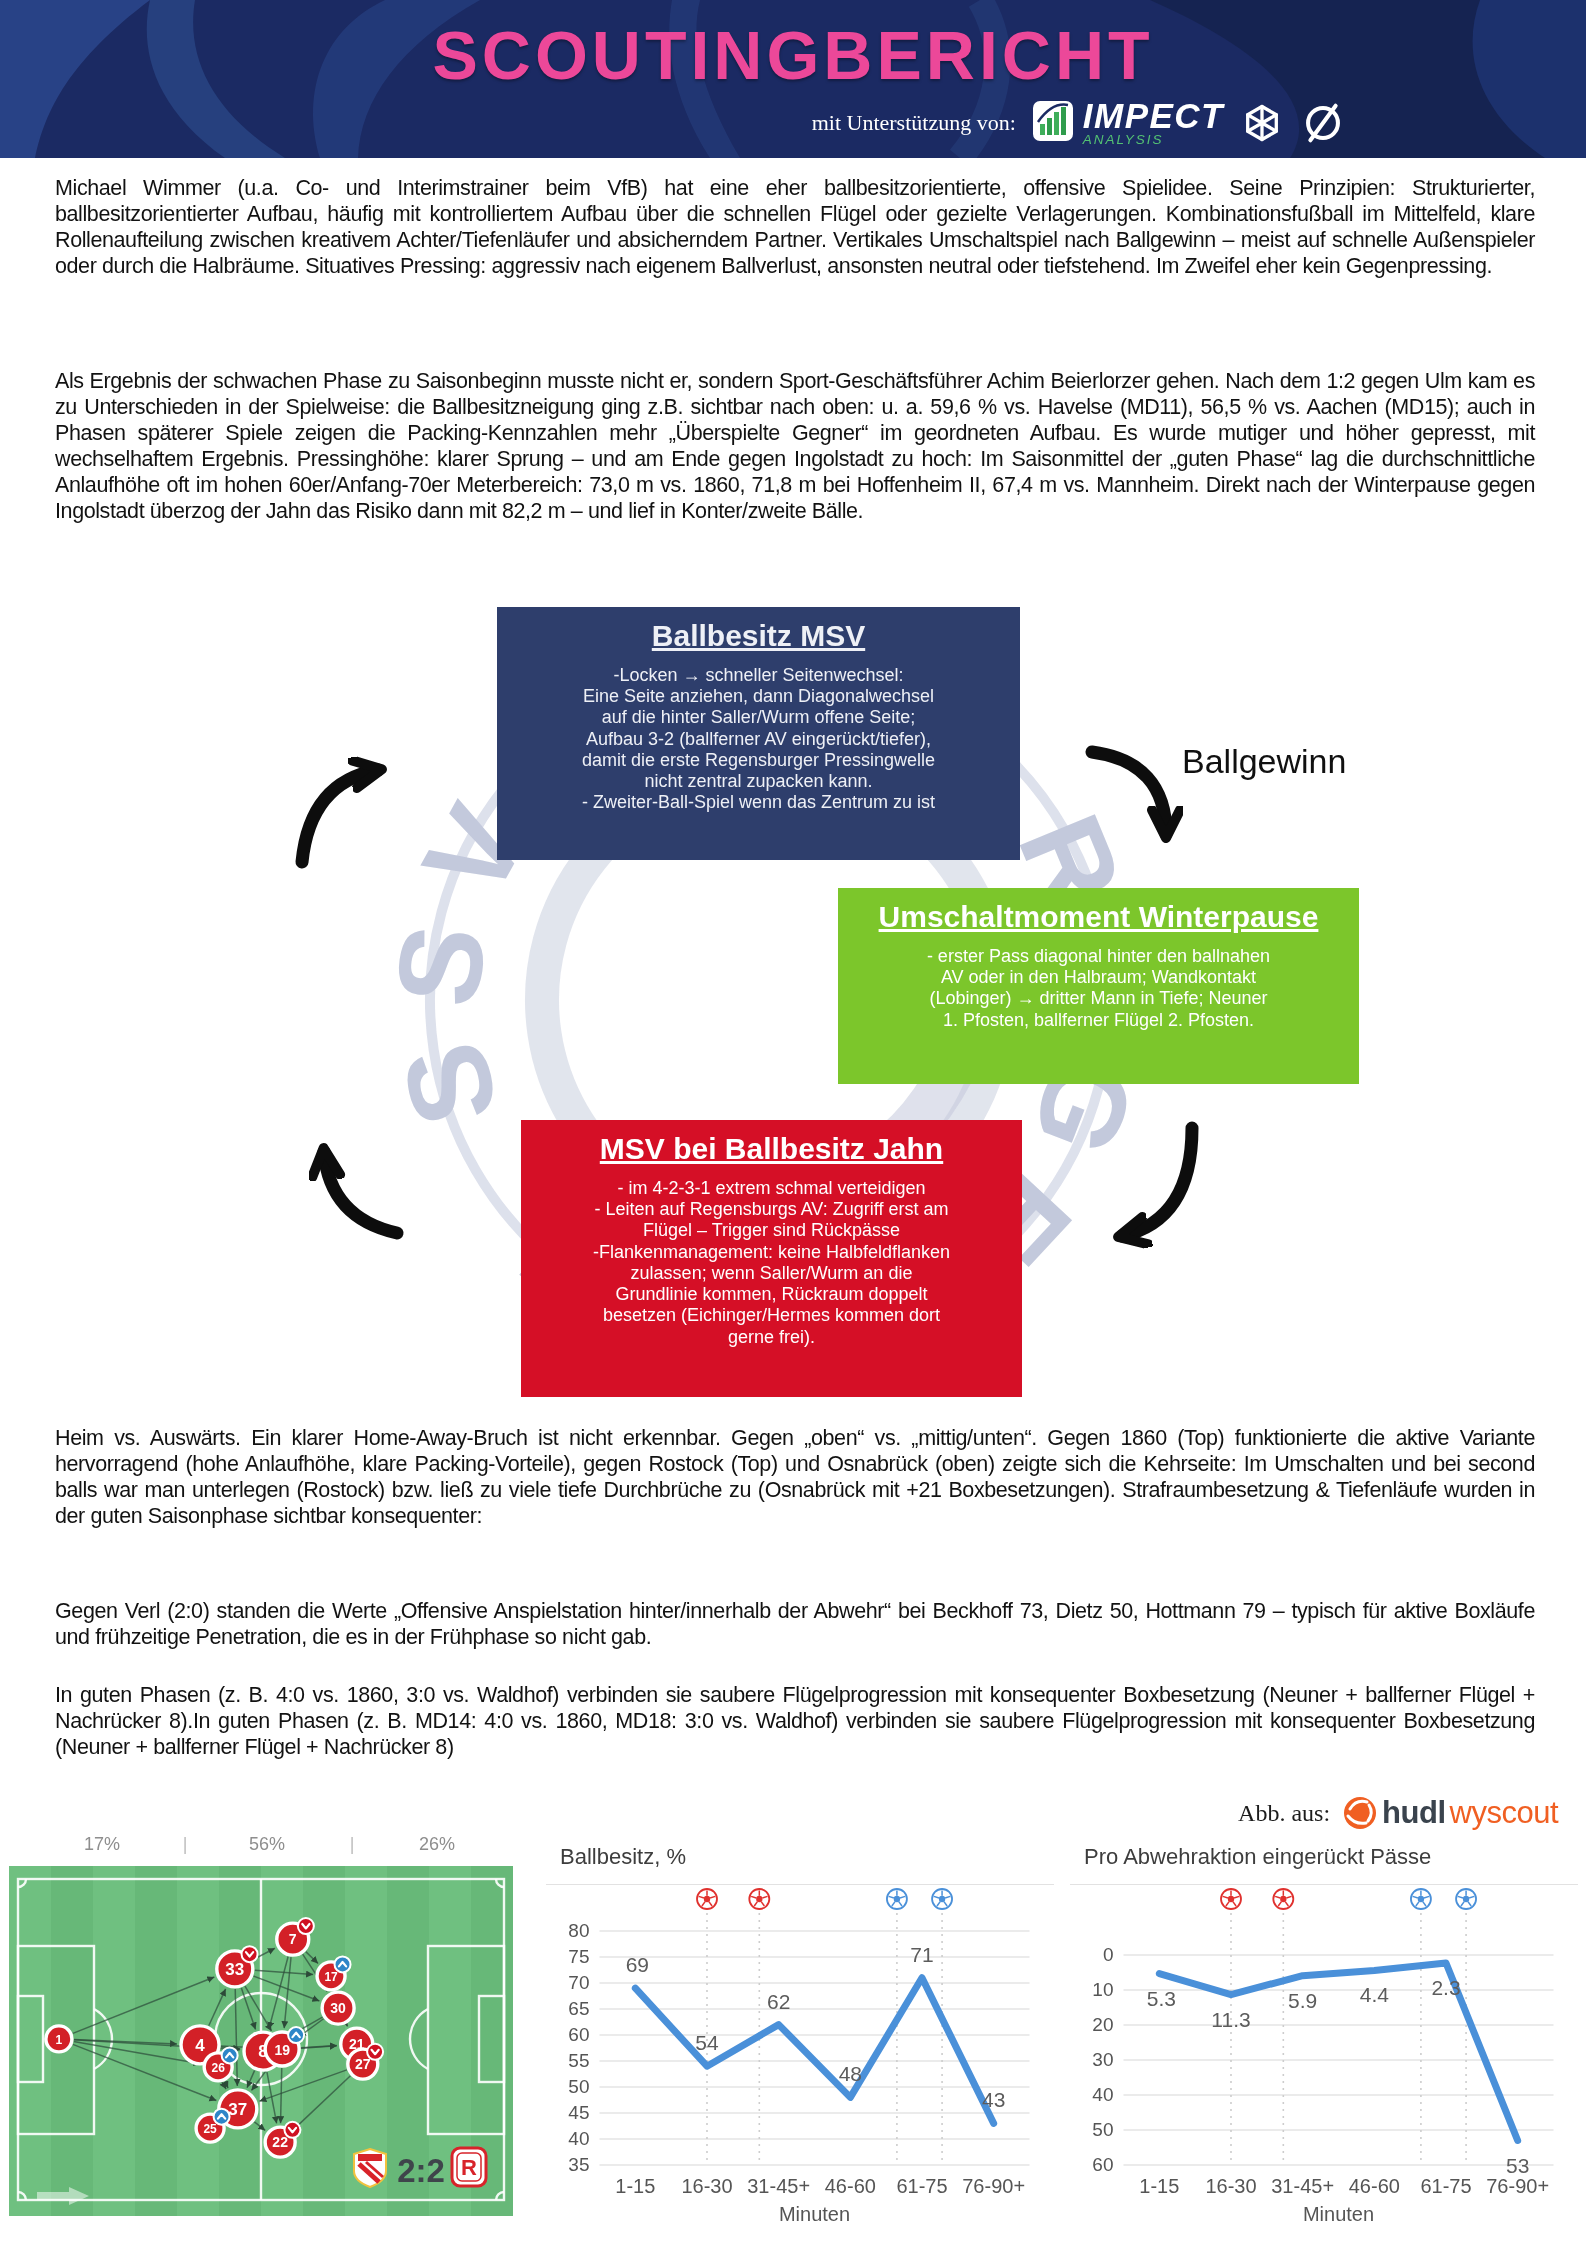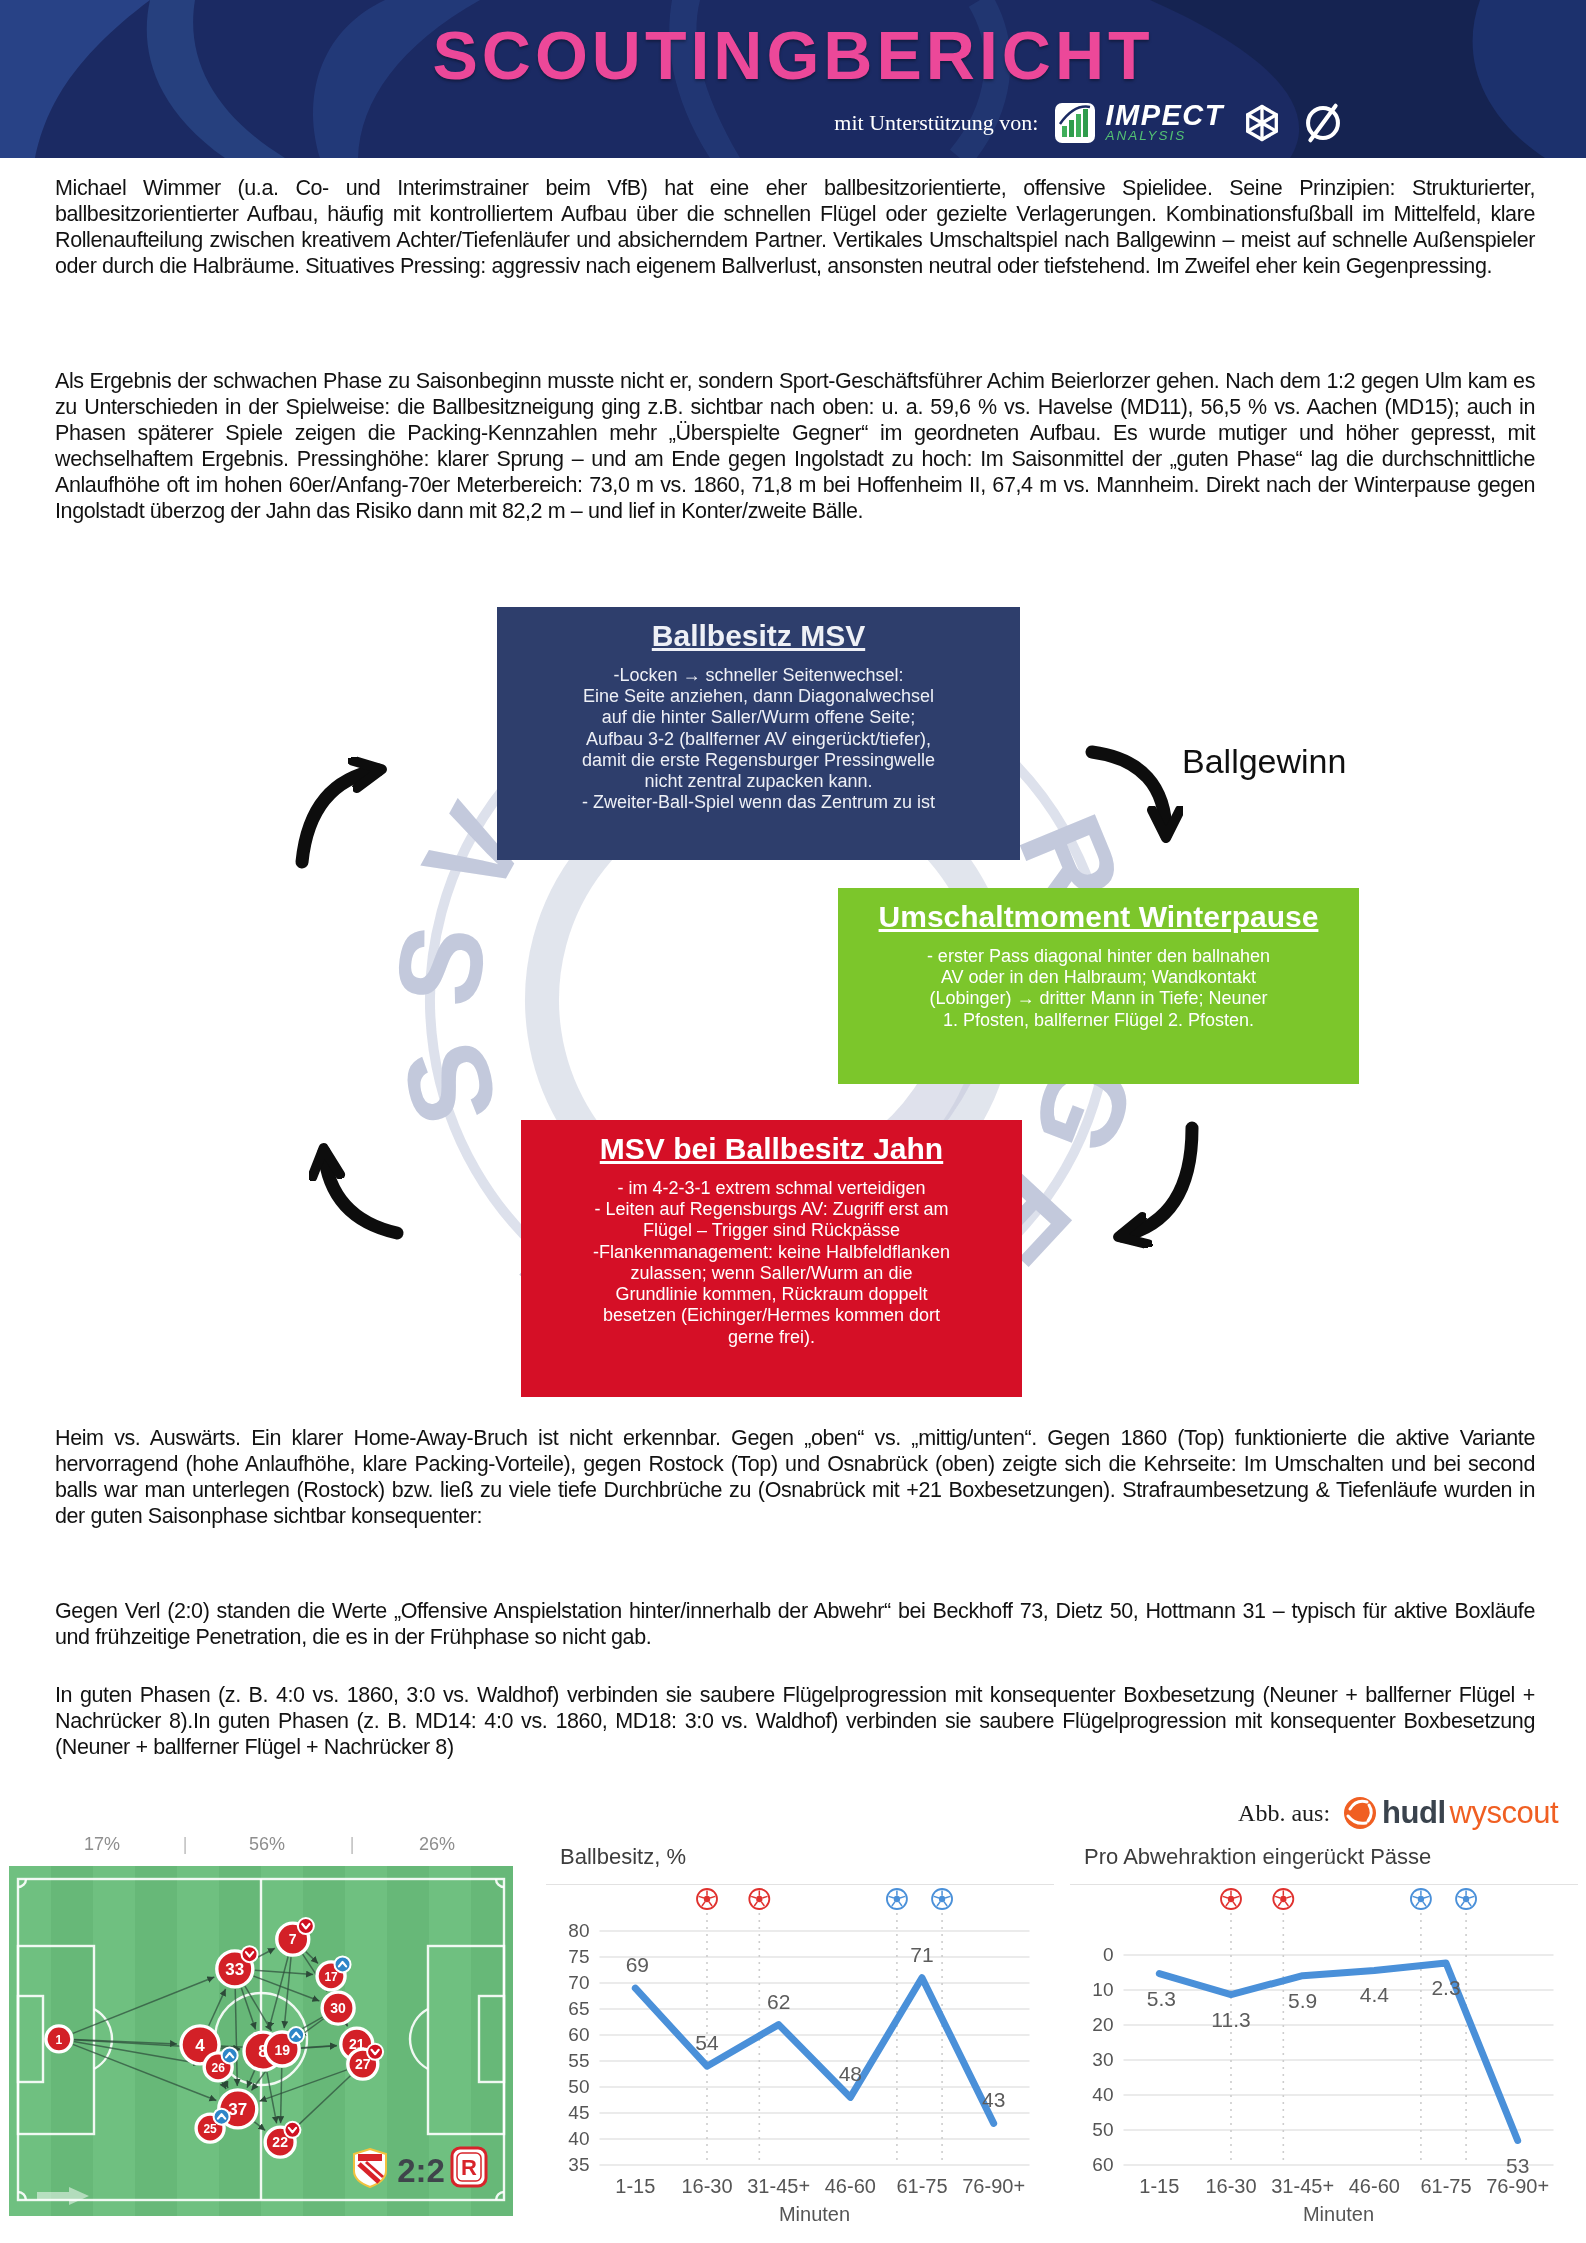--- a/index.html
+++ b/index.html
@@ -6,21 +6,21 @@
   body{width:1586px;height:2243px;position:relative;overflow:hidden;background:#fff;
        font-family:"Liberation Sans",sans-serif;color:#141414;}
   
   .hdr{position:absolute;top:0;left:0;width:1586px;height:158px;overflow:hidden;}
   .hdr-title{position:absolute;top:16px;left:0;width:100%;margin:0;text-align:center;
      color:#ec4899;font-size:68px;font-weight:800;letter-spacing:4px;
      text-shadow:0 2px 3px rgba(0,0,0,.35);font-family:"Liberation Sans",sans-serif;}
   .support{position:absolute;top:100px;right:240px;display:flex;align-items:center;gap:16px;}
   .support-label{font-family:"Liberation Serif",serif;font-size:22px;color:#fff;}
   .impect{display:flex;align-items:flex-start;gap:9px;}
-  .impect-words b{display:block;font-style:italic;font-size:29px;font-weight:800;
+  .impect-words b{display:block;font-style:italic;font-size:35px;font-weight:800;
      color:#fff;letter-spacing:1.5px;line-height:.9;}
   .impect-words .sub{display:block;font-style:italic;font-size:13.5px;color:#53c173;letter-spacing:2px;}
   
   .para{position:absolute;left:55px;width:1480px;margin:0;text-align:justify;
         font-size:21.5px;line-height:26px;letter-spacing:-0.4px;color:#121212;}
   
   .diagram{position:absolute;top:600px;left:0;width:1586px;height:812px;overflow:hidden;}
   .wm{position:absolute;left:330px;top:-20px;z-index:0;}
   .cycle-arrows{position:absolute;left:0;top:0;z-index:1;}
   .box{position:absolute;z-index:2;text-align:center;box-sizing:border-box;padding:12px 10px 6px;}
@@ -151,21 +151,21 @@
 zulassen; wenn Saller/Wurm an die
 Grundlinie kommen, Rückraum doppelt
 besetzen (Eichinger/Hermes kommen dort
 gerne frei).</div>
     </div>
 
     <div class="ballgewinn">Ballgewinn</div>
   </section>
 
   <p class="para" style="top:1425px">Heim vs. Auswärts. Ein klarer Home-Away-Bruch ist nicht erkennbar. Gegen „oben“ vs. „mittig/unten“. Gegen 1860 (Top) funktionierte die aktive Variante hervorragend (hohe Anlaufhöhe, klare Packing-Vorteile), gegen Rostock (Top) und Osnabrück (oben) zeigte sich die Kehrseite: Im Umschalten und bei second balls war man unterlegen (Rostock) bzw. ließ zu viele tiefe Durchbrüche zu (Osnabrück mit +21 Boxbesetzungen). Strafraumbesetzung &amp; Tiefenläufe wurden in der guten Saisonphase sichtbar konsequenter:</p>
-  <p class="para" style="top:1598px">Gegen Verl (2:0) standen die Werte „Offensive Anspielstation hinter/innerhalb der Abwehr“ bei Beckhoff 73, Dietz 50, Hottmann 31 – typisch für aktive Boxläufe und frühzeitige Penetration, die es in der Frühphase so nicht gab.</p>
+  <p class="para" style="top:1598px">Gegen Verl (2:0) standen die Werte „Offensive Anspielstation hinter/innerhalb der Abwehr“ bei Beckhoff 73, Dietz 50, Hottmann 79 – typisch für aktive Boxläufe und frühzeitige Penetration, die es in der Frühphase so nicht gab.</p>
   <p class="para" style="top:1682px">In guten Phasen (z. B. 4:0 vs. 1860, 3:0 vs. Waldhof) verbinden sie saubere Flügelprogression mit konsequenter Boxbesetzung (Neuner + ballferner Flügel + Nachrücker 8).In guten Phasen (z. B. MD14: 4:0 vs. 1860, MD18: 3:0 vs. Waldhof) verbinden sie saubere Flügelprogression mit konsequenter Boxbesetzung (Neuner + ballferner Flügel + Nachrücker 8)</p>
 
   <div class="attr">
     <span class="attr-label">Abb. aus:</span>
     <span class="hudl">
       <svg width="36" height="36" viewBox="0 0 36 36">
         <circle cx="18" cy="18" r="16" fill="#f05f22"></circle>
         <path d="M8 14 Q14 4 25 7 M6 21 Q13 30 24 28 M27 10 Q32 18 26 26" stroke="#ffffff" stroke-width="3" fill="none" stroke-linecap="round"></path>
       </svg>
       <b>hudl</b>

